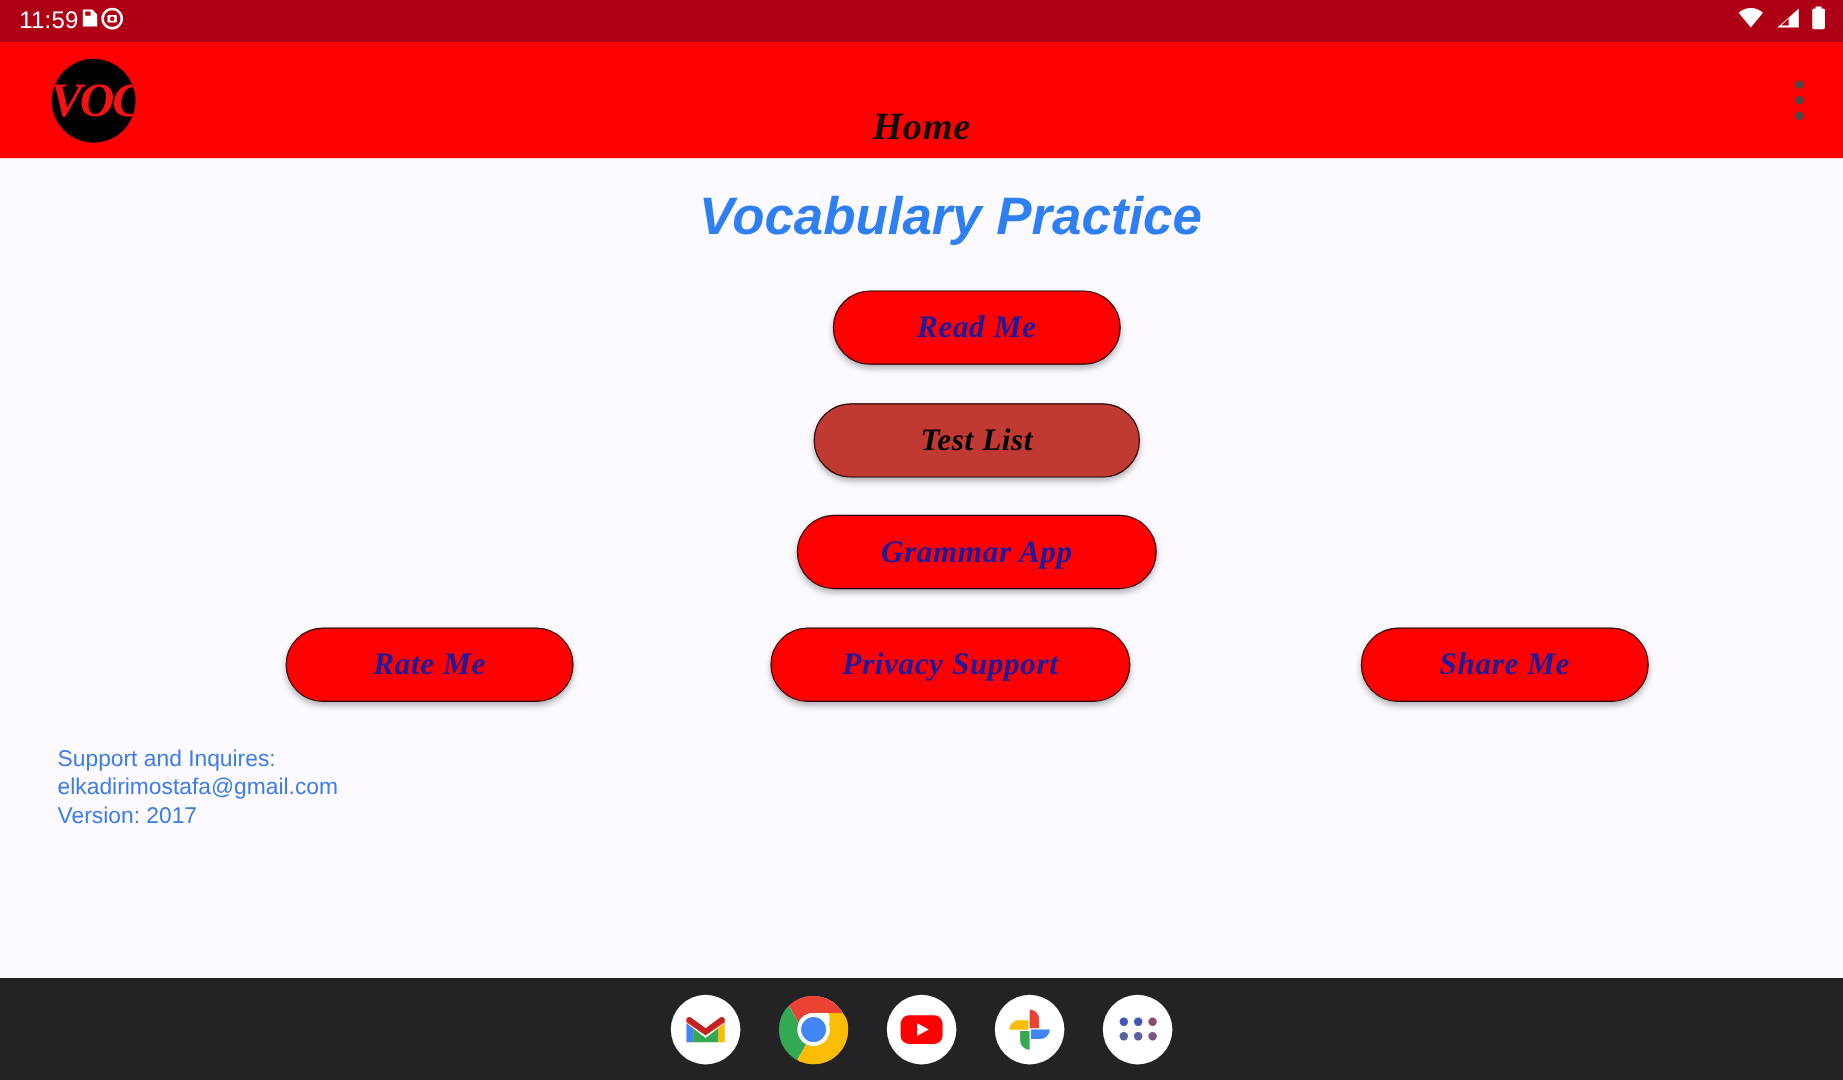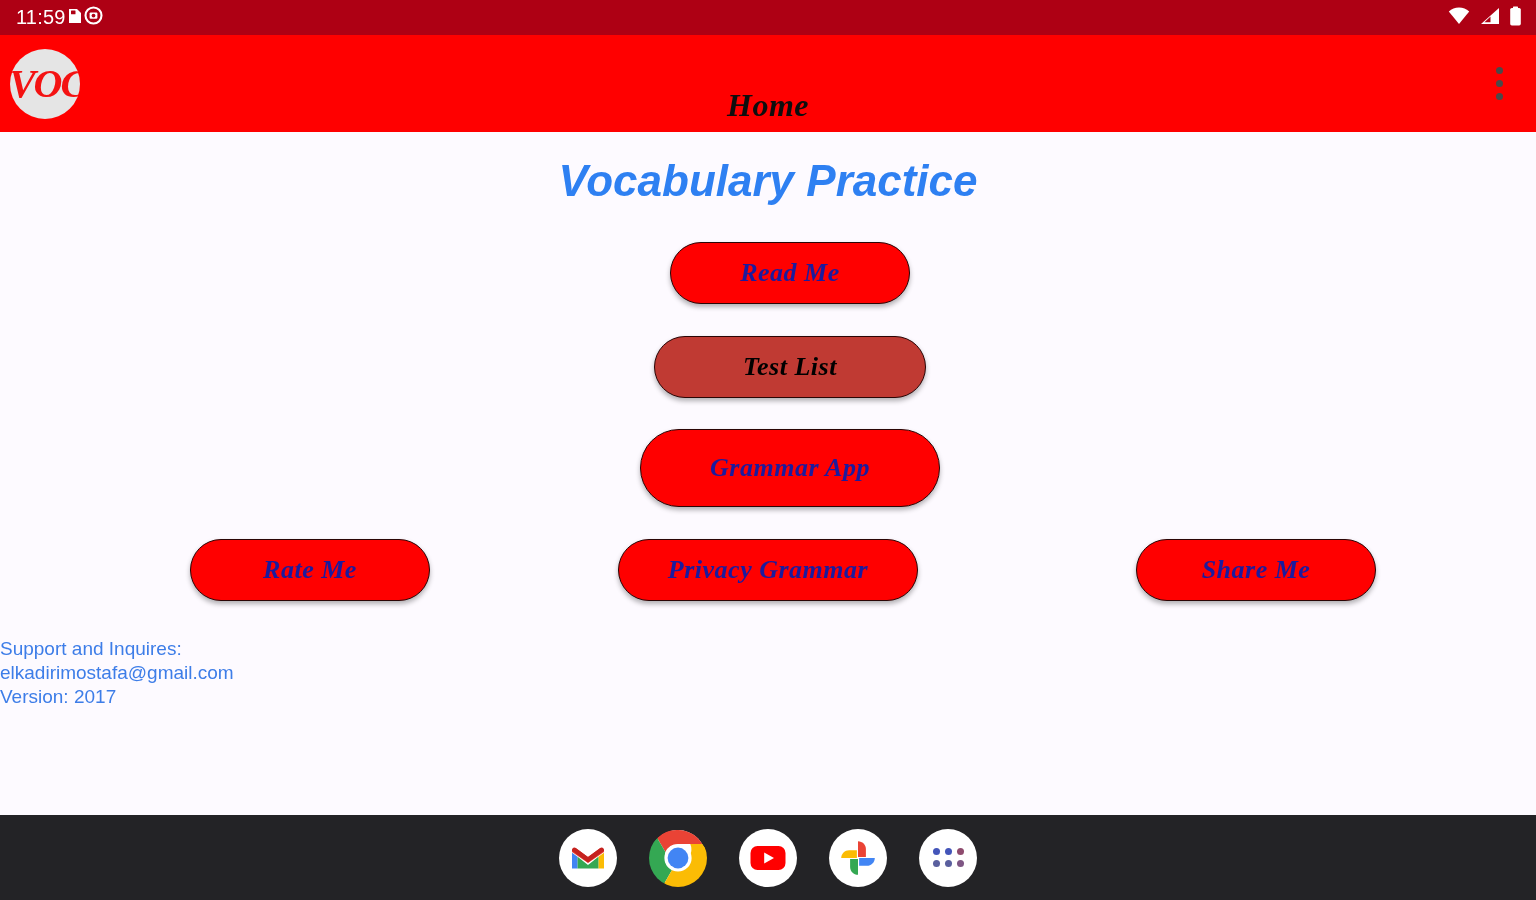--- a/index.html
+++ b/index.html
@@ -53,27 +53,27 @@
   .app-bar {
     height: 97px;
     background: #FF0000;
     position: relative;
     display: flex;
     align-items: center;
     flex: 0 0 auto;
   }
   .app-logo {
     position: absolute;
-    left: 10px;
+    left: 43px;
     top: 50%;
     transform: translateY(-50%);
     width: 70px;
     height: 70px;
     border-radius: 50%;
-    background: #e5e5e5;
+    background: #000000;
     overflow: hidden;
     display: flex;
     align-items: center;
     justify-content: center;
   }
   .app-logo-text {
     font-family: "Liberation Serif", serif;
     font-style: italic;
     font-weight: 700;
     font-size: 40px;
@@ -114,20 +114,21 @@
     border-radius: 50%;
     background: #4A4A4A;
   }
 
   
   .content {
     flex: 1 1 auto;
     position: relative;
     background: #FDFAFF;
     overflow: hidden;
+    padding-left: 48px;
   }
 
   .page-title {
     text-align: center;
     margin-top: 24px;
     font-family: "Liberation Sans", sans-serif;
     font-style: italic;
     font-weight: 700;
     font-size: 44px;
     color: #2E80F2;
@@ -159,21 +160,21 @@
   }
 
   .row-center {
     display: flex;
     justify-content: center;
     margin-left: 44px;
   }
 
   .btn-read     { width: 240px; height: 62px; }
   .btn-testlist { width: 272px; height: 62px; }
-  .btn-grammar  { width: 300px; height: 78px; }
+  .btn-grammar  { width: 300px; height: 62px; }
   .btn-privacy  { width: 300px; height: 62px; }
   .btn-rate     { width: 240px; height: 62px; }
   .btn-share    { width: 240px; height: 62px; }
 
   .spacer-1 { height: 36px; }
   .spacer-2 { height: 32px; }
   .spacer-3 { height: 31px; }
   .spacer-4 { height: 32px; }
 
   .bottom-row {
@@ -181,21 +182,21 @@
     justify-content: center;
     gap: 0;
     position: relative;
   }
   .bottom-row .btn-rate {
     position: absolute;
     left: 190px;
   }
   .bottom-row .btn-share {
     position: absolute;
-    left: 1136px;
+    left: 1086px;
   }
 
   .support-block {
     margin-top: 36px;
     text-align: left;
     font-family: "Liberation Sans", sans-serif;
     font-size: 19px;
     line-height: 24px;
     color: #3D7DE8;
   }
@@ -312,21 +313,21 @@
     <div class="spacer-3"></div>
 
     <div class="row-center">
       <div class="btn btn-grammar">Grammar App</div>
     </div>
 
     <div class="spacer-4"></div>
 
     <div class="bottom-row">
       <div class="btn btn-rate">Rate Me</div>
-      <div class="btn btn-privacy">Privacy Grammar</div>
+      <div class="btn btn-privacy">Privacy Support</div>
       <div class="btn btn-share">Share Me</div>
     </div>
 
     <div class="support-block">
       <div>Support and Inquires:</div>
       <div>elkadirimostafa@gmail.com</div>
       <div>Version: 2017</div>
     </div>
 
   </div>

